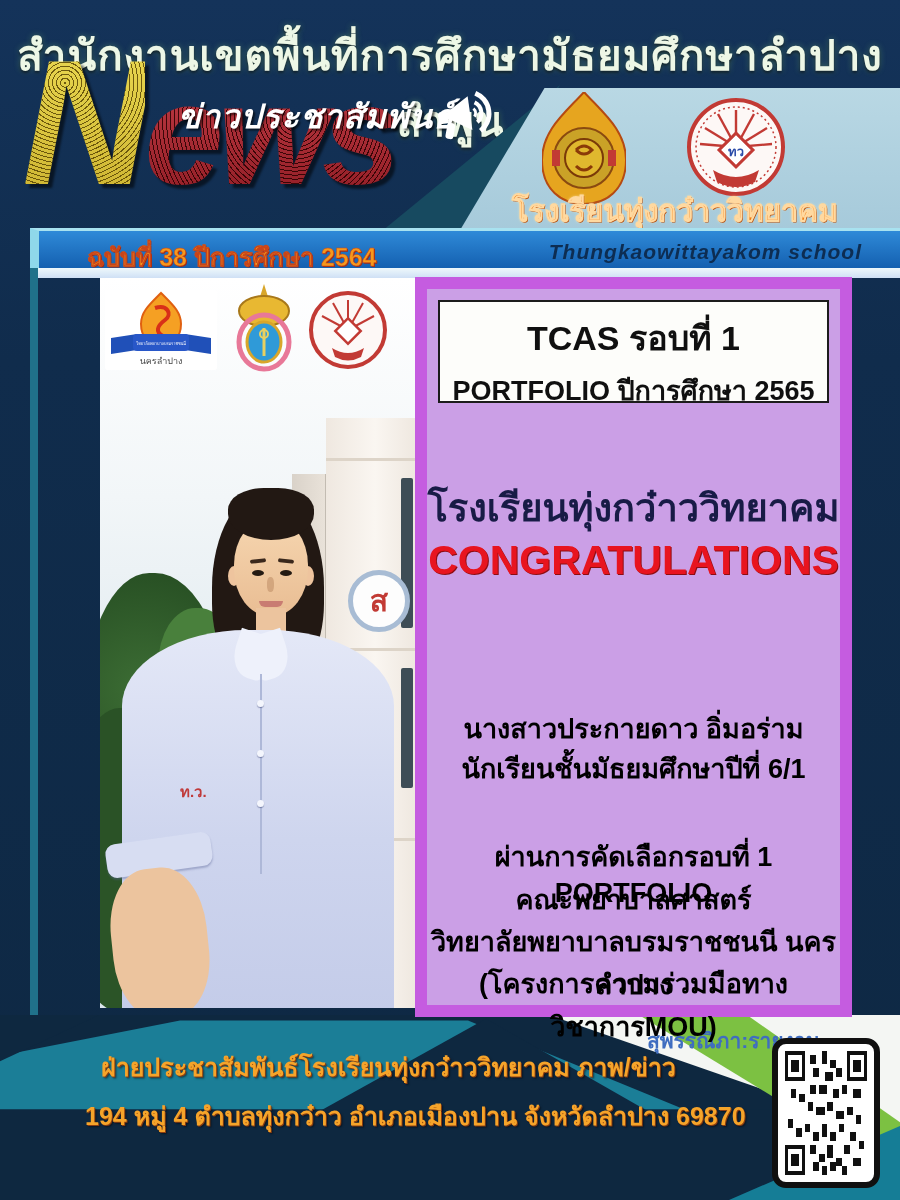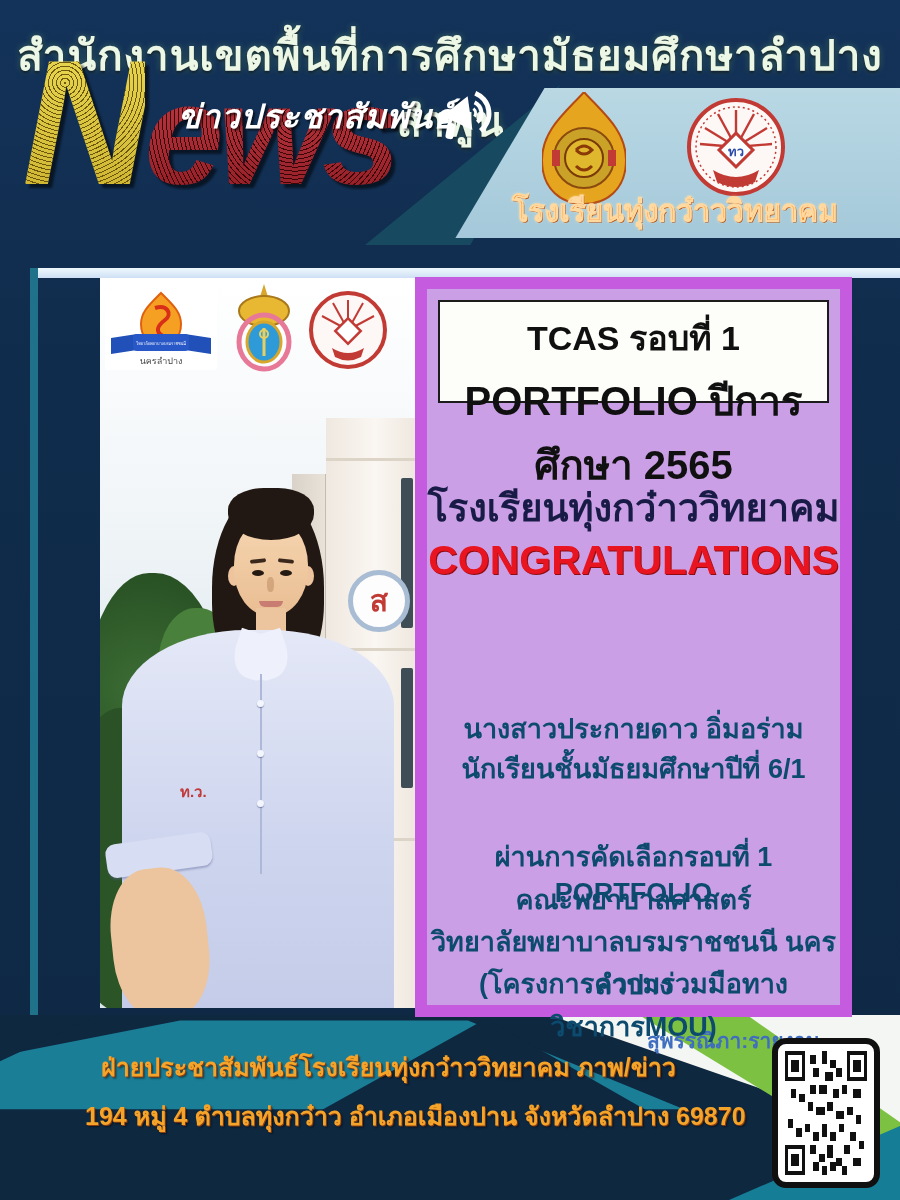--- a/index.html
+++ b/index.html
@@ -116,26 +116,26 @@
     border-radius:10px; transform:rotate(-8deg); box-shadow:0 2px 2px rgba(90,100,150,.4); }
   .forearm { left:12px; top:590px; width:96px; height:150px; border-radius:42%;
     background:#ecc49e; transform:rotate(-6deg); }
 
   
   .announce-panel { left:415px; top:277px; width:437px; height:740px;
     background:#cb9fe6; border:12px solid #c55ce0; z-index:6; }
   .tcas-box { position:absolute; left:11px; top:11px; width:391px; height:103px;
     background:#fdfdfa; border:2px solid #1c1c1c; text-align:center; color:#101010; }
   .tcas-line1 { margin-top:9px; font-size:34px; font-weight:700; }
-  .tcas-line2 { margin-top:4px; font-size:40px; font-weight:700; }
+  .tcas-line2 { margin-top:4px; font-size:27px; font-weight:700; }
   .panel-center { position:absolute; left:0; width:100%; text-align:center; }
   .panel-school-name { top:188px; font-size:38px; font-weight:800; color:#181b46; }
   .congrats { top:248px; font-size:41px; font-weight:900; color:#e8141f;
     letter-spacing:0; text-shadow:1px 1px 0 #8d0d12; }
-  .p-line { font-size:27px; font-weight:600; color:#0c4a6e; }
+  .p-line { font-size:27px; font-weight:600; color:#000000; }
   .student-name { top:418px; }
   .student-class { top:458px; }
   .result-1 { top:546px; }
   .result-2 { top:589px; }
   .result-3 { top:631px; }
   .result-4 { top:673px;text-align:center; }
 
   
   .footer { left:0; top:1015px; width:900px; height:185px; overflow:hidden; z-index:3; }
   .f-layer { position:absolute; left:0; top:0; width:100%; height:100%; }
@@ -198,20 +198,24 @@
   <div class="abs news-thai-label">ข่าวประชาสัมพันธ์</div>
   <svg class="abs megaphone" width="70" height="70" viewBox="0 0 70 70">
     <polygon points="6,34 34,18 34,52" fill="#ffffff"></polygon>
     <rect x="2" y="30" width="10" height="12" rx="3" fill="#ffffff"></rect>
     <rect x="8" y="42" width="8" height="16" rx="3" fill="#ffffff" transform="rotate(18 12 50)"></rect>
     <path d="M42,16 a22,22 0 0 1 0,38" fill="none" stroke="#ffffff" stroke-width="5"></path>
     <path d="M40,25 a12,12 0 0 1 0,20" fill="none" stroke="#ffffff" stroke-width="4"></path>
     <path d="M38,31 a6,6 0 0 1 0,8" fill="none" stroke="#ffffff" stroke-width="3"></path>
   </svg>
 
+  <div class="abs edition-banner">
+    <div class="abs edition-label">ฉบับที่ 38 ปีการศึกษา 2564</div>
+    <div class="abs school-name-eng">Thungkaowittayakom school</div>
+  </div>
   <div class="abs light-strip"></div>
   <div class="abs teal-left-strip"></div>
 
   <div class="abs photo-panel">
     <div class="blob tree-1"></div>
     <div class="blob tree-3"></div>
     <div class="blob tree-2"></div>
     <div class="blob leaves-bottom"></div>
 
     <div class="abs building-side"></div>

